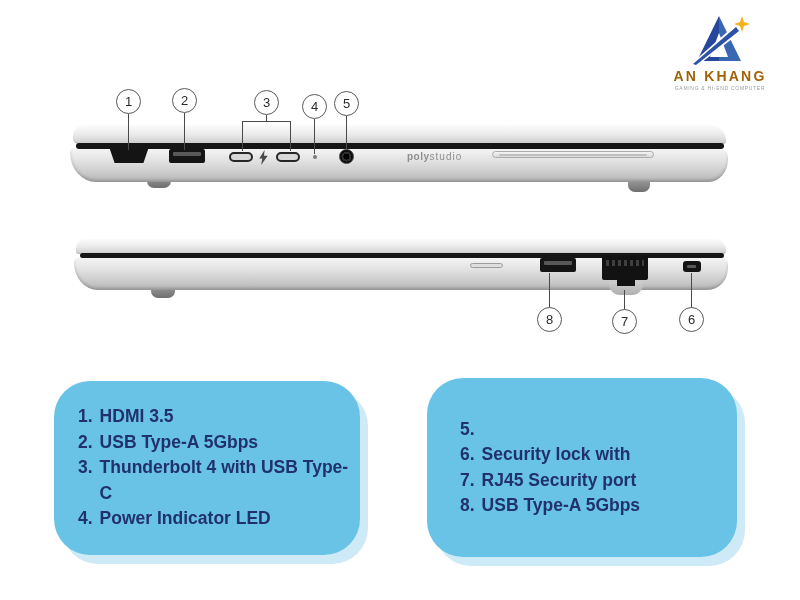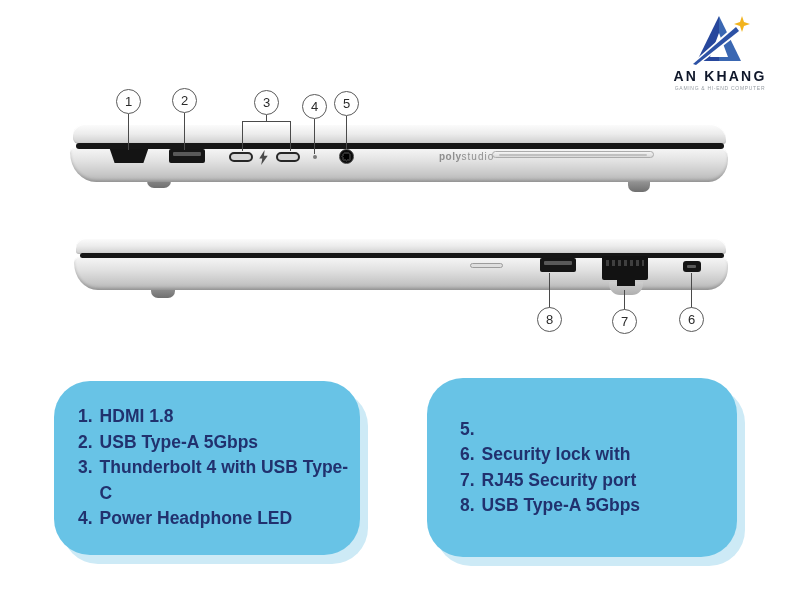--- a/index.html
+++ b/index.html
@@ -5,21 +5,21 @@
   * { margin:0; padding:0; box-sizing:border-box; }
   html,body { background:#fff; }
   .canvas {
     position:relative; width:800px; height:600px; background:#ffffff;
     overflow:hidden; font-family:"Liberation Sans", sans-serif;
   }
 
   
   .logo { position:absolute; left:652px; top:14px; width:136px; text-align:center; }
   .logo-mark { display:block; margin:0 auto; }
-  .logo-name { font-size:14px; font-weight:bold; color:#0f172a; letter-spacing:2.2px; margin-top:2px; }
+  .logo-name { font-size:14px; font-weight:bold; color:#a16207; letter-spacing:2.2px; margin-top:2px; }
   .logo-tagline { font-size:5px; color:#979da3; letter-spacing:0.7px; margin-top:1px; }
 
   
   .callout {
     position:absolute; width:25px; height:25px; border-radius:50%;
     border:1.3px solid #5a5a5a; background:#fff; display:flex;
     align-items:center; justify-content:center; font-size:13px; color:#2b2b2b; z-index:6;
   }
   .cline { position:absolute; width:1.3px; background:#4a4a4a; z-index:5; }
   .bracket {
@@ -75,21 +75,21 @@
   .rj45::after { content:""; position:absolute; left:4px; right:4px; top:4px; height:6px;
     background:repeating-linear-gradient(90deg,#3f3f3f 0 3px,#121212 3px 6px); }
   .rj45-tab { position:absolute; width:18px; height:7px; background:#121212; z-index:4; }
   .rj45-flap { position:absolute; width:34px; height:13px; background:linear-gradient(180deg,#cecece,#aeaeae);
     border-radius:0 0 11px 11px; z-index:3; }
   .lock { width:18px; height:11px; background:#141414; border-radius:3px; }
   .lock::after { content:""; position:absolute; left:4px; top:4px; width:9px; height:3px;
     background:#5a5a5a; border-radius:1px; }
 
   .devicebrand { position:absolute; z-index:4; font-size:10px; color:#8f8f8f; letter-spacing:1px; }
-  .devicebrand .b { font-weight:bold; letter-spacing:0.5px;margin-left:32px; }
+  .devicebrand .b { font-weight:bold; letter-spacing:0.5px; }
 
   
   .legend {
     position:absolute; background:#68c3e6; border-radius:36px;
     box-shadow:8px 9px 0 #cdeaf6;
     display:flex; flex-direction:column; justify-content:center; z-index:2;
   }
   .legend ul { list-style:none; }
   .legend li { display:flex; font-size:17.5px; font-weight:bold; color:#21316e; line-height:25.5px; }
   .legend li .num { margin-right:7px; }
@@ -183,33 +183,33 @@
       </div>
     <div class="callout" style="left:679px; top:307px;">
         <span>6</span>
       </div>
   </div>
 
   <div class="legend" style="left:54px; top:381px; width:306px; height:174px; padding-left:24px;">
     <ul>
       <li>
           <span class="num">1.</span>
-          <span>HDMI 1.8</span>
+          <span>HDMI 3.5</span>
         </li>
       <li>
           <span class="num">2.</span>
           <span>USB Type-A 5Gbps</span>
         </li>
       <li>
           <span class="num">3.</span>
           <span>Thunderbolt 4 with USB Type-C</span>
         </li>
       <li>
           <span class="num">4.</span>
-          <span>Power Headphone LED</span>
+          <span>Power Indicator LED</span>
         </li>
     </ul>
   </div>
 
   <div class="legend" style="left:427px; top:378px; width:310px; height:179px; padding-left:33px;">
     <ul>
       <li>
           <span class="num">5.</span>
         </li>
       <li>

